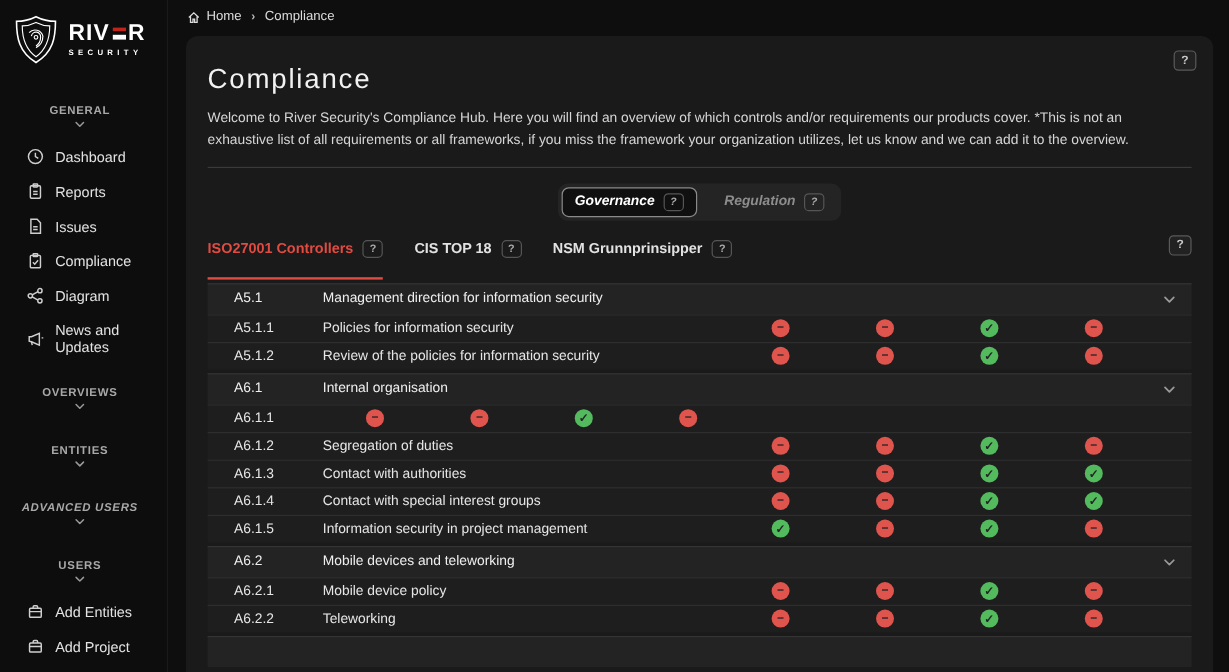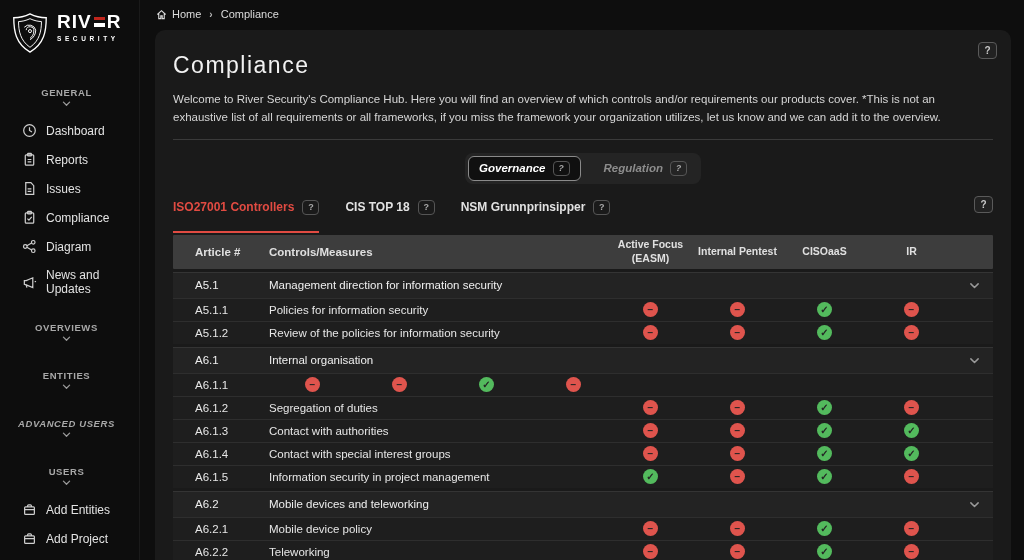--- a/index.html
+++ b/index.html
@@ -1,21 +1,21 @@
 <!DOCTYPE html>
 <html style="--ok: #53ba5d; --bad: #df544d;"><head>
 <meta charset="utf-8">
 <style>
   * { margin:0; padding:0; box-sizing:border-box; }
   html,body { width:1024px; height:560px; overflow:hidden; }
   body { background:#0a0a0a; font-family:"Liberation Sans", sans-serif; display:flex; color:#e6e6e6; }
 
   
   .sidebar { width:140px; height:560px; background:#0d0d0d; border-right:1px solid #1a1a1a; flex-shrink:0; overflow:hidden; }
-  .logo { display:flex; align-items:flex-start; gap:7px; padding:12px 8px 14px 10px; }
+  .logo { display:flex; align-items:center; gap:7px; padding:12px 8px 14px 10px; }
   .logo-mark { width:40px; height:42px; flex-shrink:0; }
   .logo-text { display:flex; flex-direction:column; }
   .logo-river { display:flex; align-items:center; font-weight:700; font-size:19px; letter-spacing:1px; color:#fff; line-height:1; }
   .logo-e { display:inline-flex; flex-direction:column; gap:3px; margin:0 2px; width:11px; }
   .logo-e i { display:block; height:3.5px; width:11px; }
   .logo-e i.t { background:#c0251c; }
   .logo-e i.b { background:#ffffff; }
   .logo-sec { font-size:6.5px; letter-spacing:3.6px; color:#fff; margin-top:4px; font-weight:700; }
   .nav-section { margin-top:10px; }
   .nav-header { display:flex; align-items:center; justify-content:space-between; padding:9px 14px 7px 8px; color:#a8a8a8; font-size:9.5px; letter-spacing:.6px; font-weight:700; cursor:pointer;flex-direction:column; }
@@ -270,30 +270,20 @@
           <div class="tab-q">?</div>
         </div>
         <div class="tab">
           <div>NSM Grunnprinsipper</div>
           <div class="tab-q">?</div>
         </div>
         <div class="help-btn tabs-help">?</div>
     </div>
 
     <div class="table">
-      <div class="trow thead" id="table-head">
-          <div class="c-article">Article #</div>
-          <div class="c-measure">Controls/Measures</div>
-          <div class="c-status">Active Focus
-(EASM)</div>
-          <div class="c-status">Internal Pentest</div>
-          <div class="c-status">CISOaaS</div>
-          <div class="c-status">IR</div>
-          <div class="c-chev"></div>
-        </div>
       <div id="table-body">
           <div class="trow row-group">
             <div class="c-article">A5.1</div>
             <div class="c-measure">Management direction for information security</div>
             <div class="c-status"></div>
             <div class="c-status"></div>
             <div class="c-status"></div>
             <div class="c-status"></div>
             <div class="c-chev">
               <svg width="13" height="13" viewBox="0 0 16 16" fill="none" stroke="#9a9a9a" stroke-width="1.8" stroke-linecap="round" stroke-linejoin="round">

